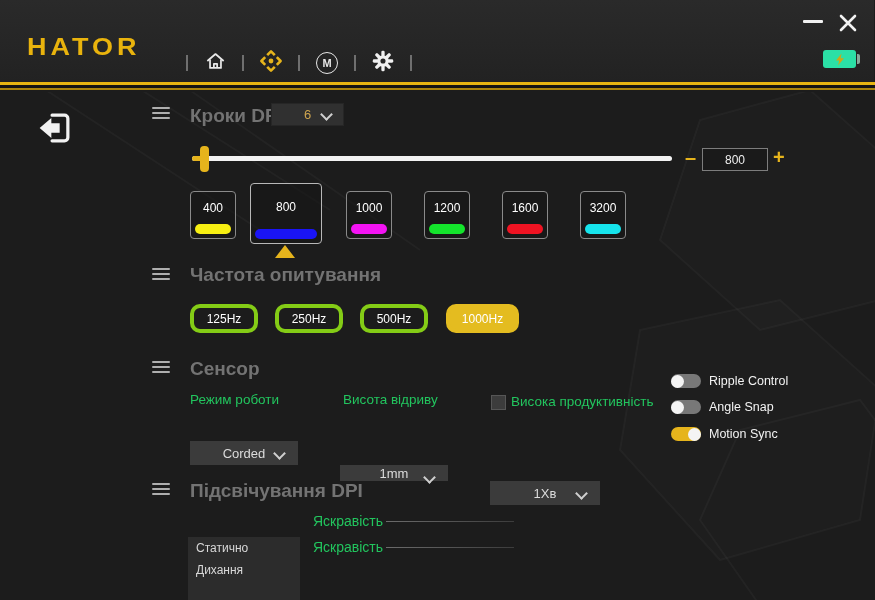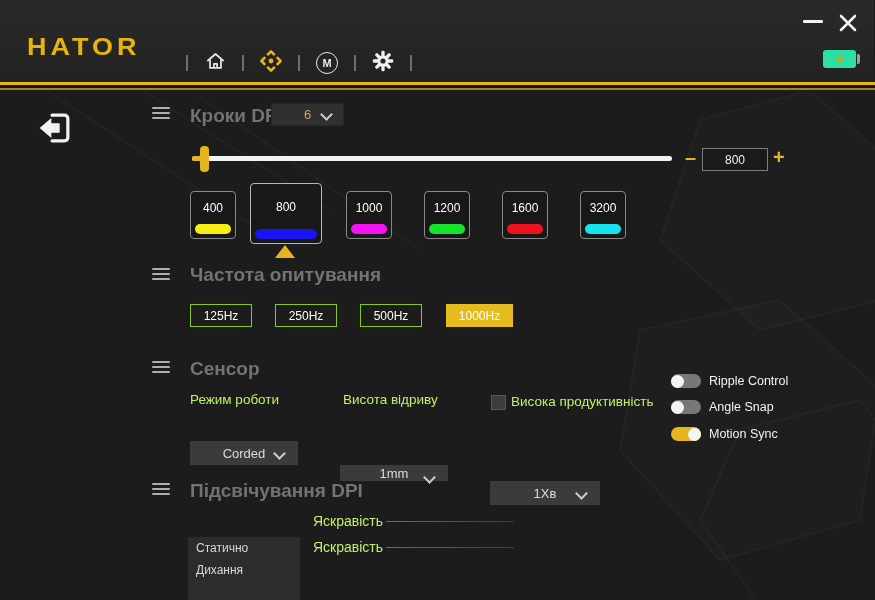--- a/index.html
+++ b/index.html
@@ -51,26 +51,26 @@
   
   .dpibox{position:absolute;border:1px solid #8a8a8a;border-radius:4px;background:rgba(22,22,22,.55);
     display:flex;flex-direction:column;align-items:center;cursor:pointer;}
   .dpibox .num{flex:1;display:flex;align-items:center;color:#fff;font-size:12px;}
   .dpibox .bar{width:calc(100% - 8px);height:10px;border-radius:5px;margin-bottom:4px;}
   .dpibox.selected{border-color:#b8b8b8;}
   .tri-up{position:absolute;width:0;height:0;border-left:10px solid transparent;
     border-right:10px solid transparent;border-bottom:13px solid #e6b41c;}
 
   
-  .pollbtn{position:absolute;height:21px;border:1px solid #84cc16;border-radius:0;background:transparent;
+  .pollbtn{position:absolute;height:21px;border:4px solid #84cc16;border-radius:10px;background:transparent;
     color:#fff;font-size:12px;display:flex;align-items:center;justify-content:center;cursor:pointer;}
   .pollbtn.selected{background:#e4bc20;border-color:#e4bc20;}
 
   
-  .fldlabel{position:absolute;color:#bef264;font-size:13.5px;}
+  .fldlabel{position:absolute;color:#22c55e;font-size:13.5px;}
   .checkbox{position:absolute;width:13px;height:13px;background:#3c3c3c;border:1px solid #565656;cursor:pointer;}
   .toggle{position:absolute;width:30px;height:14px;border-radius:8px;background:#787878;cursor:pointer;}
   .toggle .knob{position:absolute;left:0px;top:0.5px;width:13px;height:13px;border-radius:50%;background:#f4f4f4;}
   .toggle.on{background:#e6b41c;}
   .toggle.on .knob{left:auto;right:0px;}
   .tglabel{position:absolute;color:#f2f2f2;font-size:12.5px;}
 
   
   .ddlist{position:absolute;left:188px;top:537px;width:112px;height:70px;background:#2c2c2c;}
   .ddopt{height:22px;display:flex;align-items:center;padding-left:8px;color:#d8d8d8;font-size:12px;cursor:pointer;}

